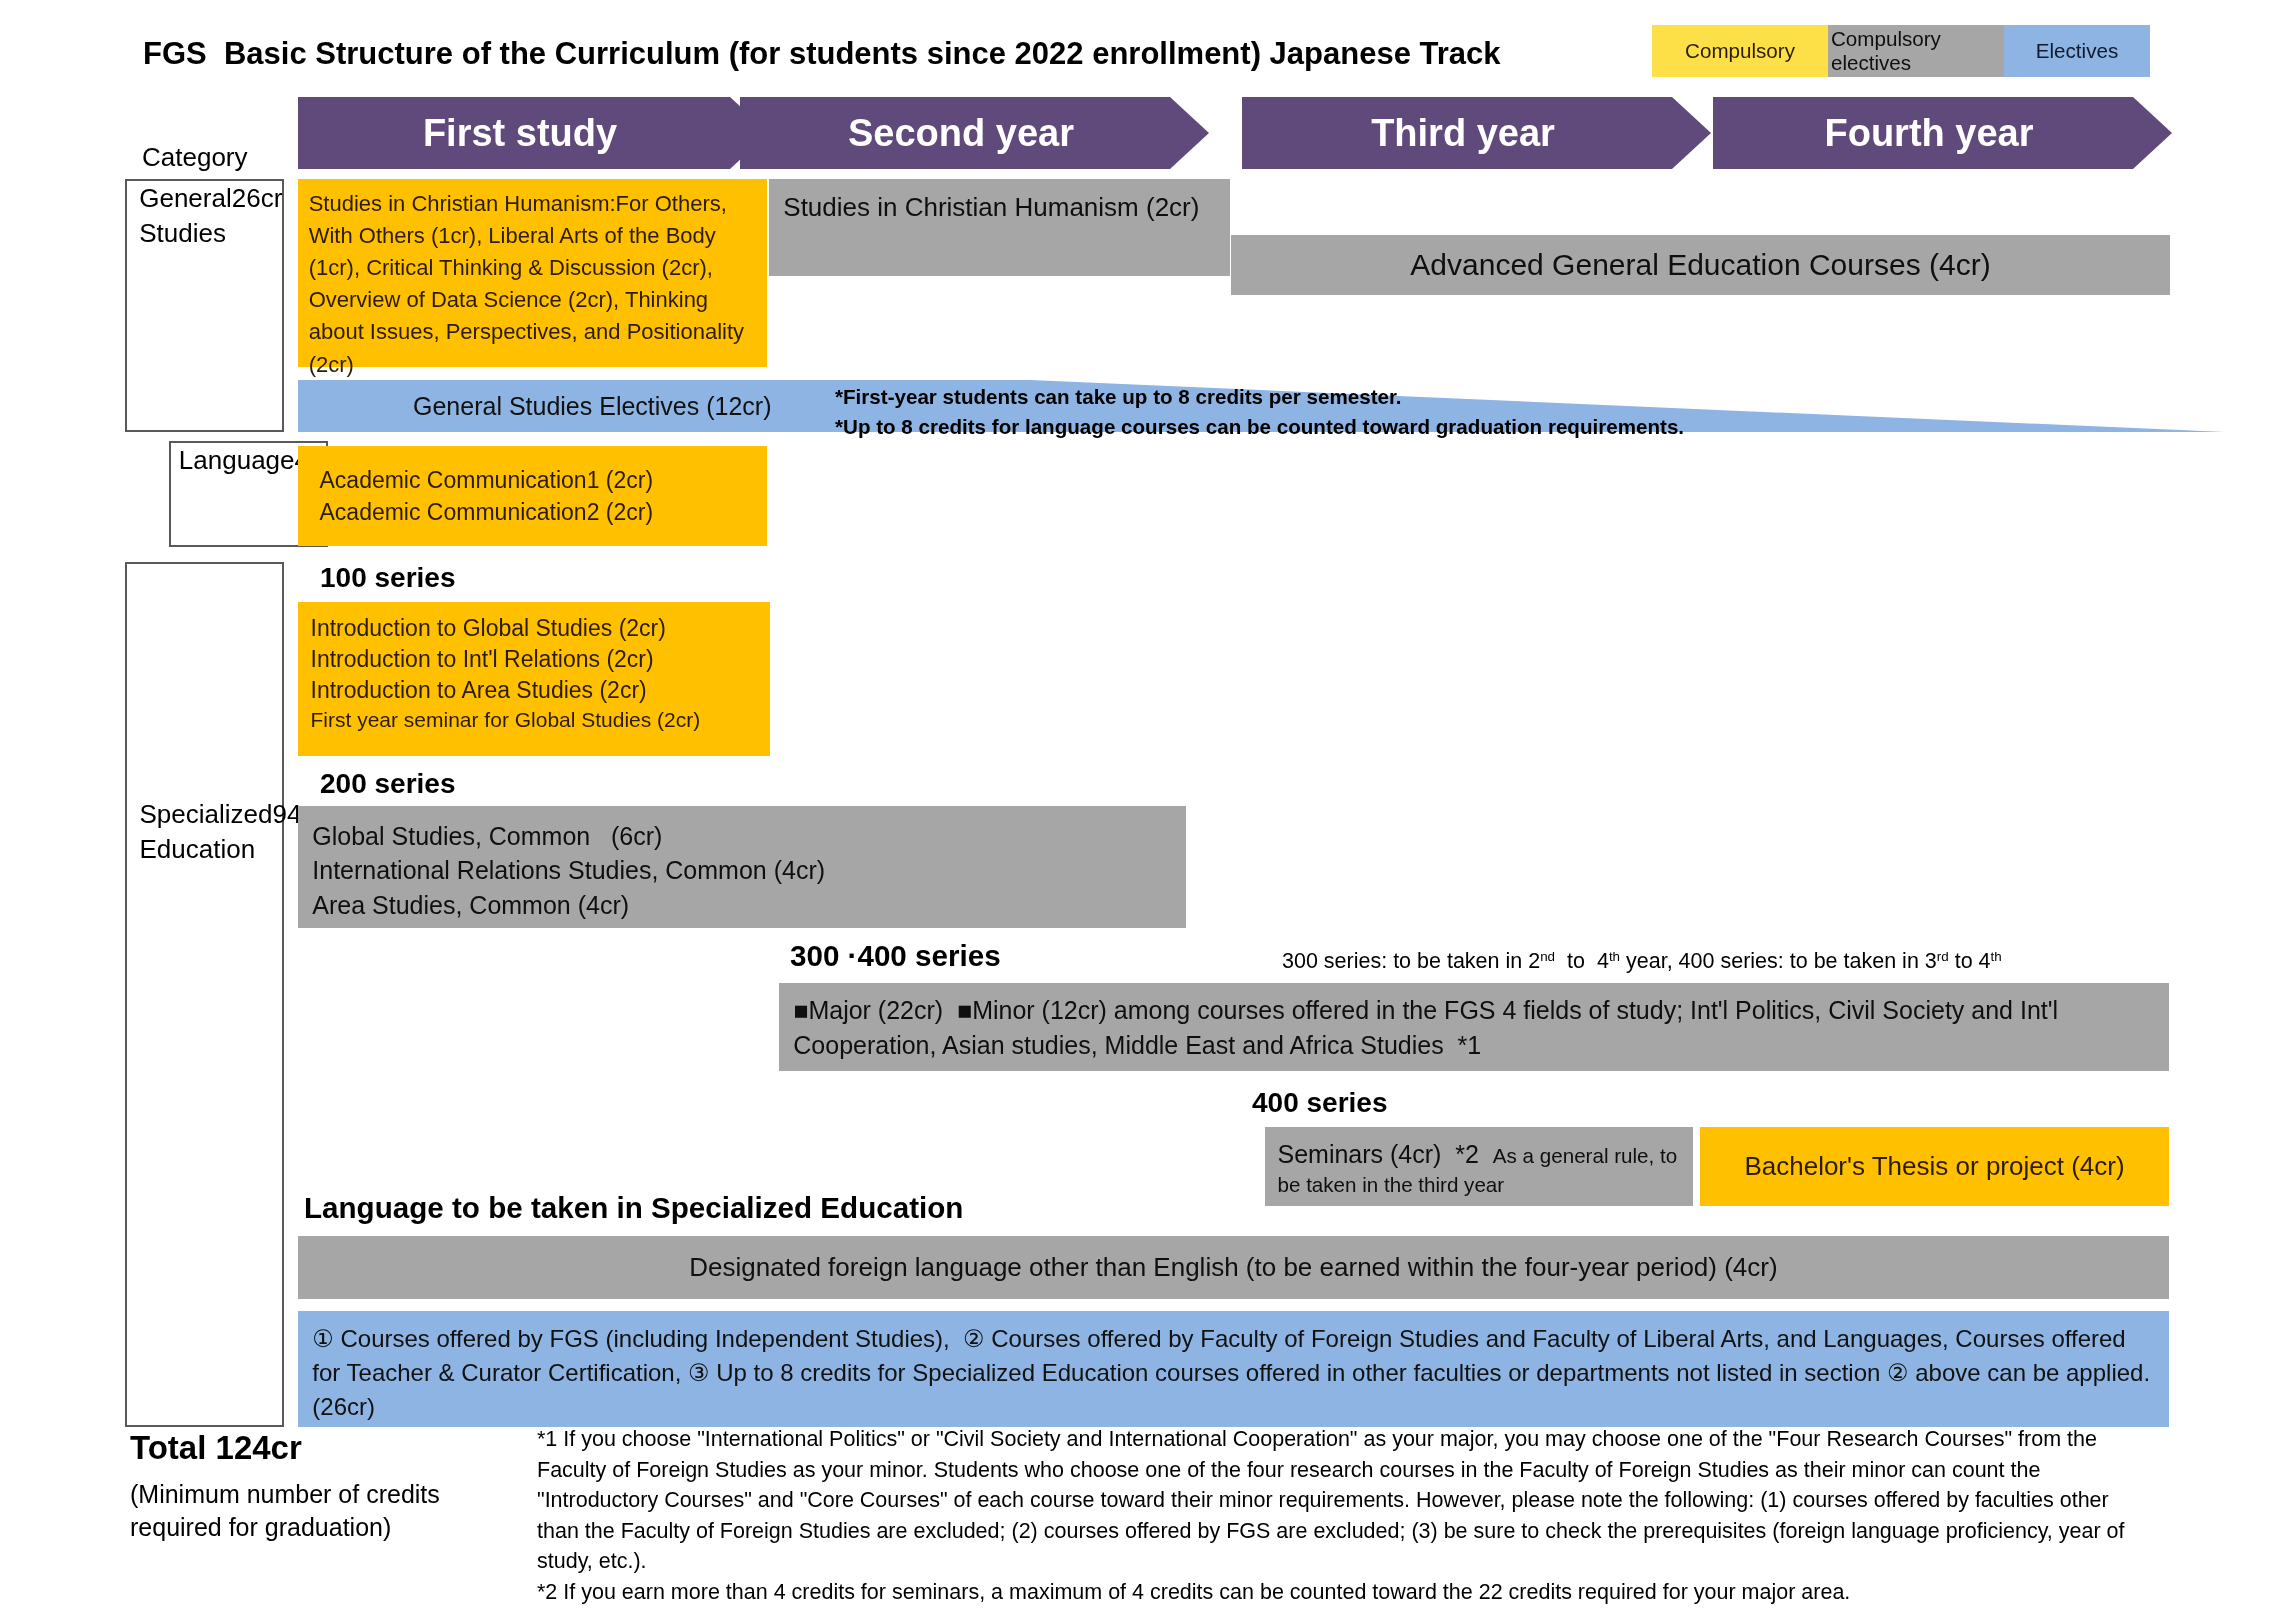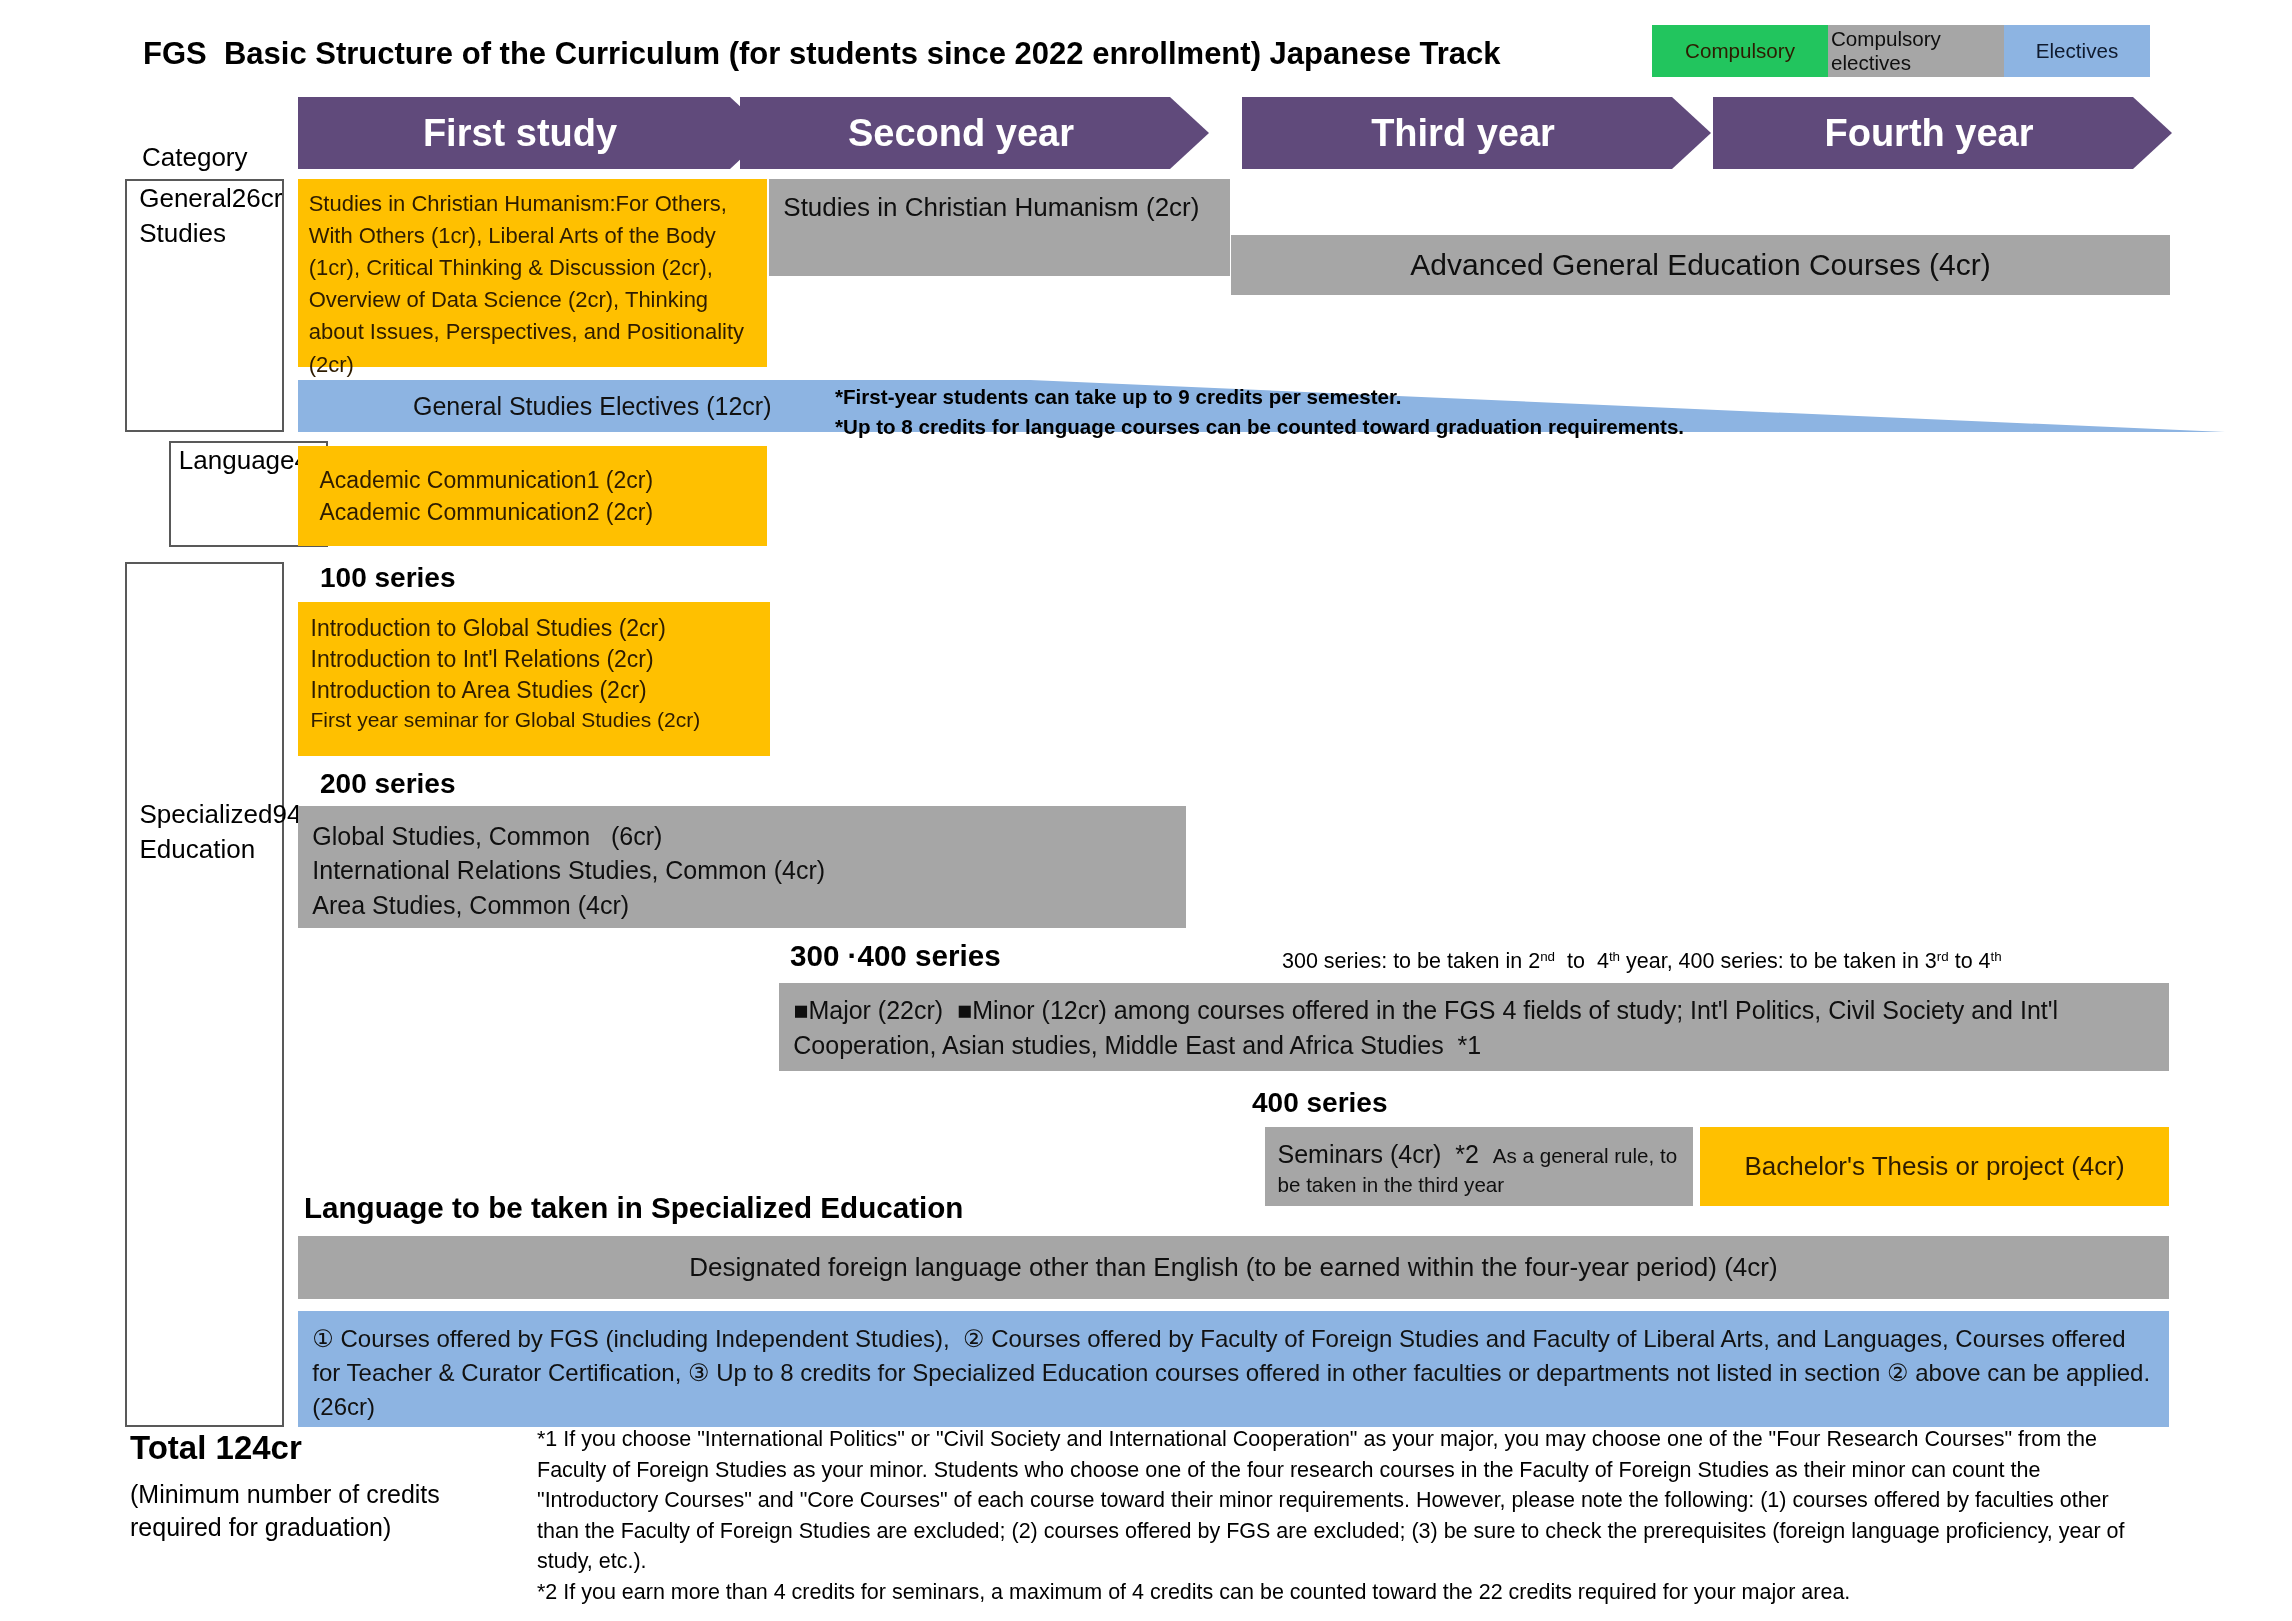--- a/index.html
+++ b/index.html
@@ -33,21 +33,21 @@
   .legend-cell { box-sizing:border-box; font-size:20.6px; display:flex; align-items:center; }
 </style>
 </head>
 <body>
 
 <div class="canvas">
 
   <div class="abs t" style="left:143px; top:36px; font-size:31px; font-weight:bold;">FGS  Basic Structure of the Curriculum (for students since 2022 enrollment) Japanese Track</div>
 
   <div class="abs legend" style="left:1652px; top:25px; height:52px;">
-    <div class="legend-cell" style="width:176px; background:#22c55e; color:#2e1c00; justify-content:center;">
+    <div class="legend-cell" style="width:176px; background:#fde047; color:#2e1c00; justify-content:center;">
       <span class="t">Compulsory</span>
     </div>
     <div class="legend-cell" style="width:176px; background:#A6A6A6; color:#0f0f0f; padding-left:3px; line-height:1.15;">
       <span class="t" style="max-width:134px;">Compulsory electives</span>
     </div>
     <div class="legend-cell" style="width:146px; background:#8DB4E2; color:#0f1a2e; justify-content:center;">
       <span class="t">Electives</span>
     </div>
   </div>
 
@@ -84,21 +84,21 @@
   <div class="abs box gray t" style="left:769px; top:179px; width:461px; height:97px; font-size:26px; line-height:1.35; padding:10.7px 14.3px;">Studies in Christian Humanism (2cr)</div>
 
   <div class="abs box gray flexc" style="left:1231px; top:235px; width:939px; height:60px; font-size:30px;">
     <span class="t">Advanced General Education Courses (4cr)</span>
   </div>
 
   <div class="abs" style="left:298px; top:380px; width:1927px; height:52px;">
     <div class="band-bg"></div>
     <div class="abs t" style="left:115px; top:11.6px; font-size:25px; color:#111;">General Studies Electives (12cr)</div>
     <div class="abs" style="left:537px; top:1.8px; font-size:20.6px; font-weight:600; line-height:1.48; color:#000;">
-      <div class="t">*First-year students can take up to 9 credits per semester.</div>
+      <div class="t">*First-year students can take up to 8 credits per semester.</div>
       <div class="t">*Up to 8 credits for language courses can be counted toward graduation requirements.</div>
     </div>
   </div>
 
   <div class="abs box yellow" style="left:298px; top:446px; width:469px; height:100px; font-size:23px; line-height:1.4; padding:18px 0 0 21.5px;">
     <div class="t">Academic Communication1 (2cr)</div>
     <div class="t">Academic Communication2 (2cr)</div>
   </div>
 
   <div class="abs series-h t" style="left:320px; top:562px;">100 series</div>

